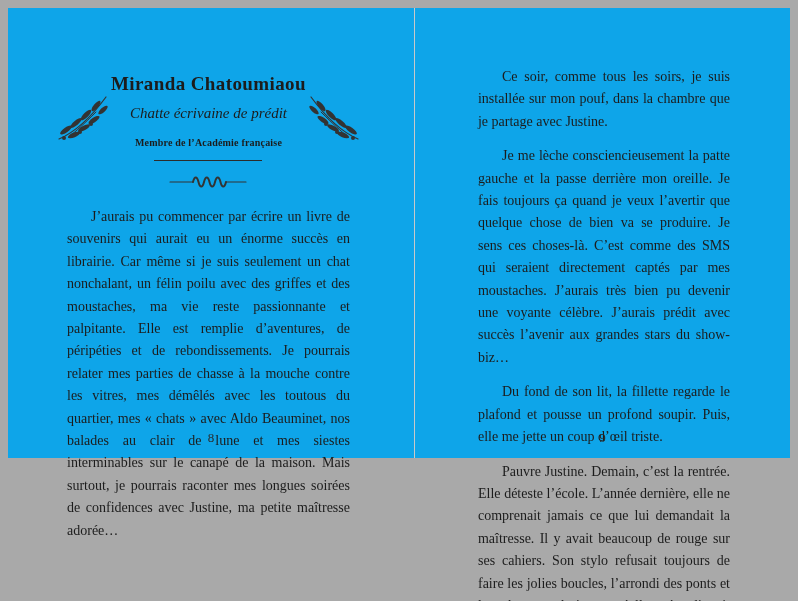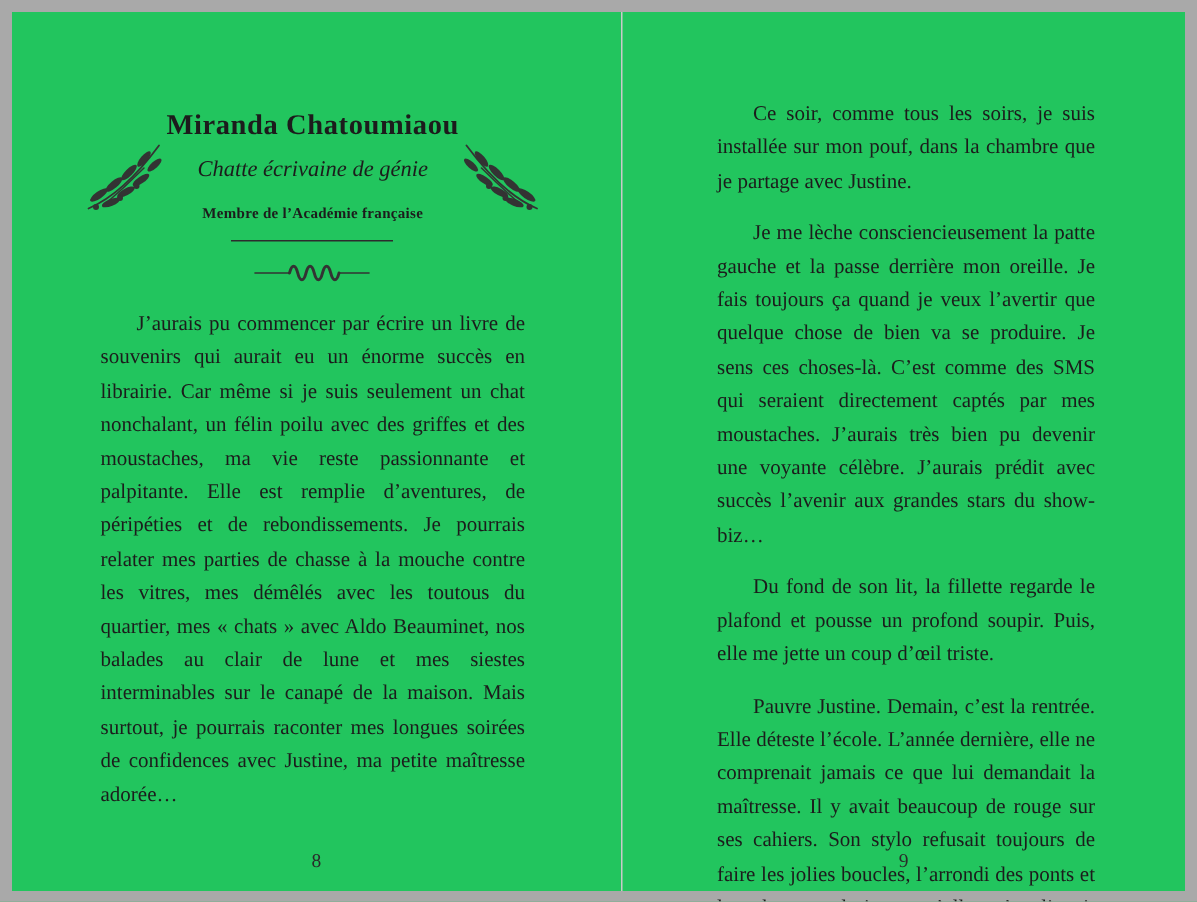--- a/index.html
+++ b/index.html
@@ -14,22 +14,22 @@
     background: #a9a9a9;
     font-family: "Liberation Serif", "DejaVu Serif", serif;
     color: #1c1c1c;
     overflow: hidden;
   }
   .paper {
     position: absolute;
     left: 8px;
     top: 8px;
     width: 782px;
-    height: 586px;
-    background: #22c55e;
+    height: 450px;
+    background: #0ea5e9;
     display: flex;
   }
   .page {
     position: relative;
     flex: 1;
     box-sizing: border-box;
   }
   .page.left  { padding: 0 52px 0 47px; }
   .page.right { padding: 0 48px 0 51px; }
   .gutter {
@@ -132,21 +132,21 @@
             <ellipse class="ink-fill" cx="39" cy="30" rx="6.5" ry="2.3" transform="rotate(-34 39 30)"></ellipse>
             <ellipse class="ink-fill" cx="48" cy="20" rx="6" ry="2.2" transform="rotate(-42 48 20)"></ellipse>
             <circle class="ink-fill" cx="9" cy="48" r="2"></circle>
             <circle class="ink-fill" cx="25" cy="42" r="2"></circle>
             <circle class="ink-fill" cx="36" cy="34" r="2"></circle>
           </svg>
         </span>
 
         <div class="header-text">
           <h1 class="chapter-title">Miranda Chatoumiaou</h1>
-          <div class="chapter-subtitle">Chatte écrivaine de génie</div>
+          <div class="chapter-subtitle">Chatte écrivaine de prédit</div>
           <div class="chapter-affiliation">Membre de l’Académie française</div>
           <div class="affiliation-rule"></div>
         </div>
 
         <span class="branch mirrored">
           <svg viewBox="0 0 56 54" width="56" height="54" aria-hidden="true">
             <path class="ink-stroke" stroke-width="1.2" d="M4 49 C 18 43, 34 30, 51 7"></path>
             <path class="ink-stroke" stroke-width="1" d="M14 47 C 21 41, 29 34, 41 22"></path>
             <ellipse class="ink-fill" cx="11" cy="40" rx="7" ry="2.4" transform="rotate(-35 11 40)"></ellipse>
             <ellipse class="ink-fill" cx="21" cy="33" rx="7" ry="2.4" transform="rotate(-40 21 33)"></ellipse>

